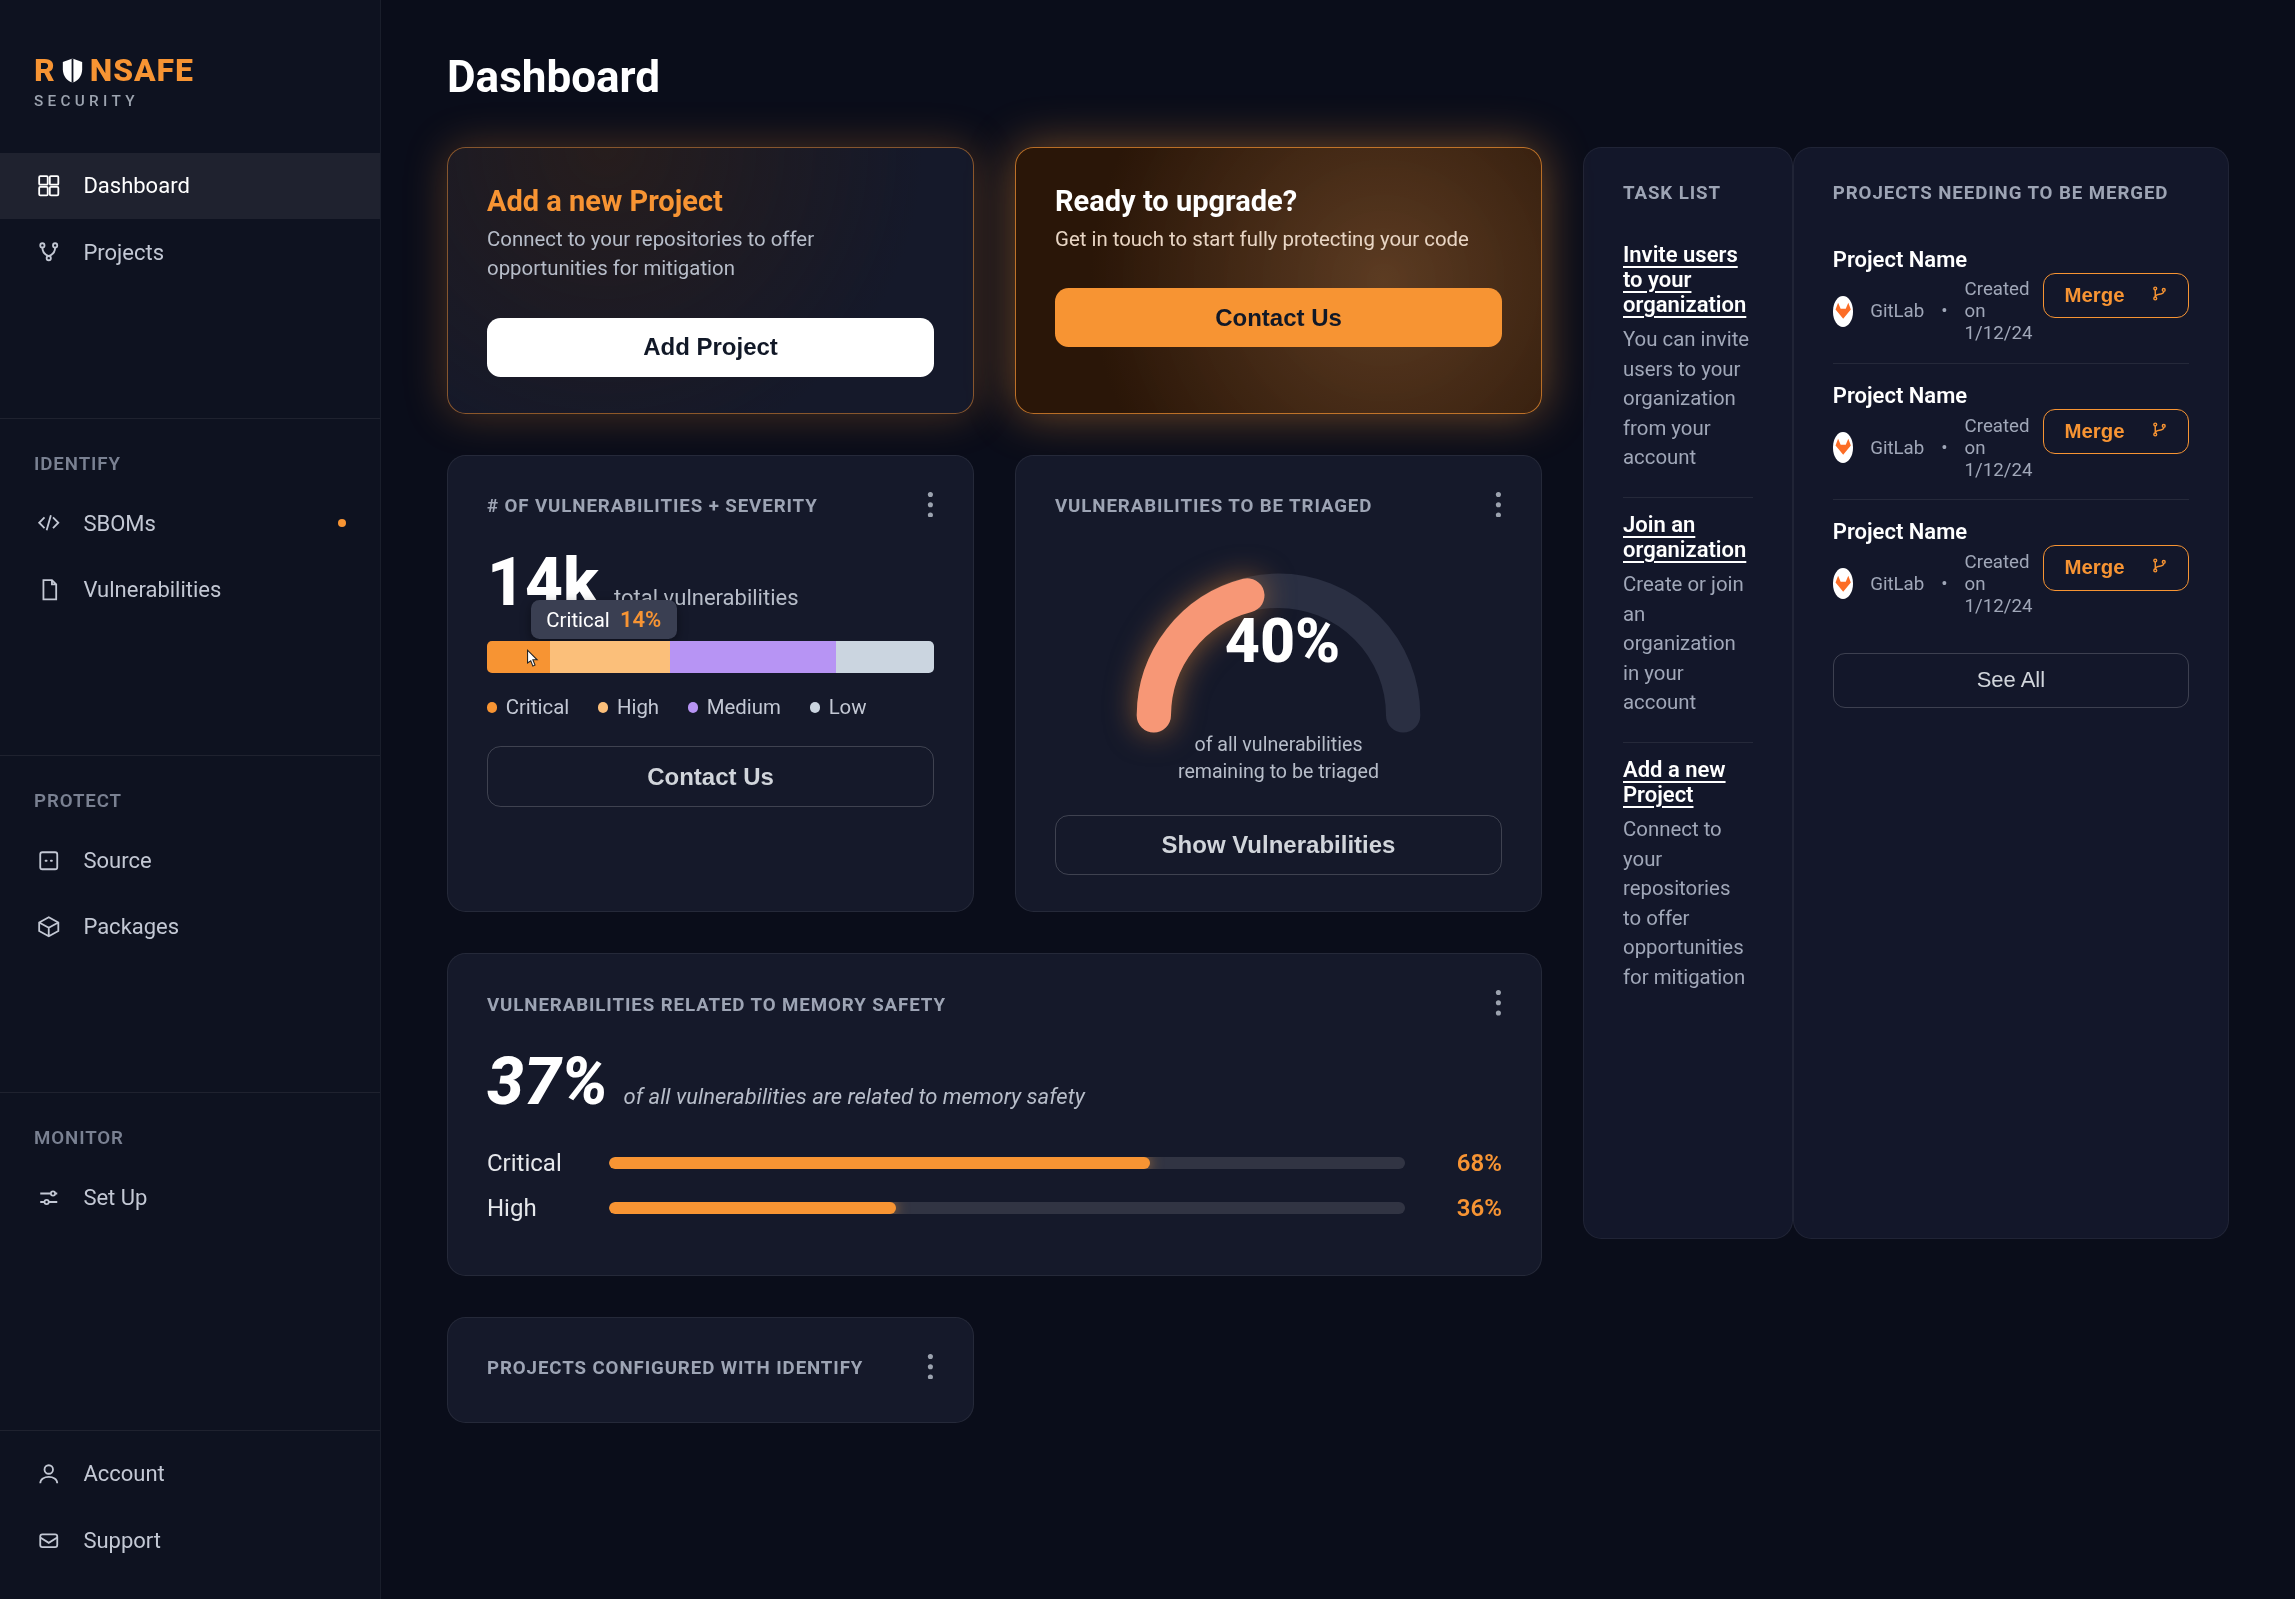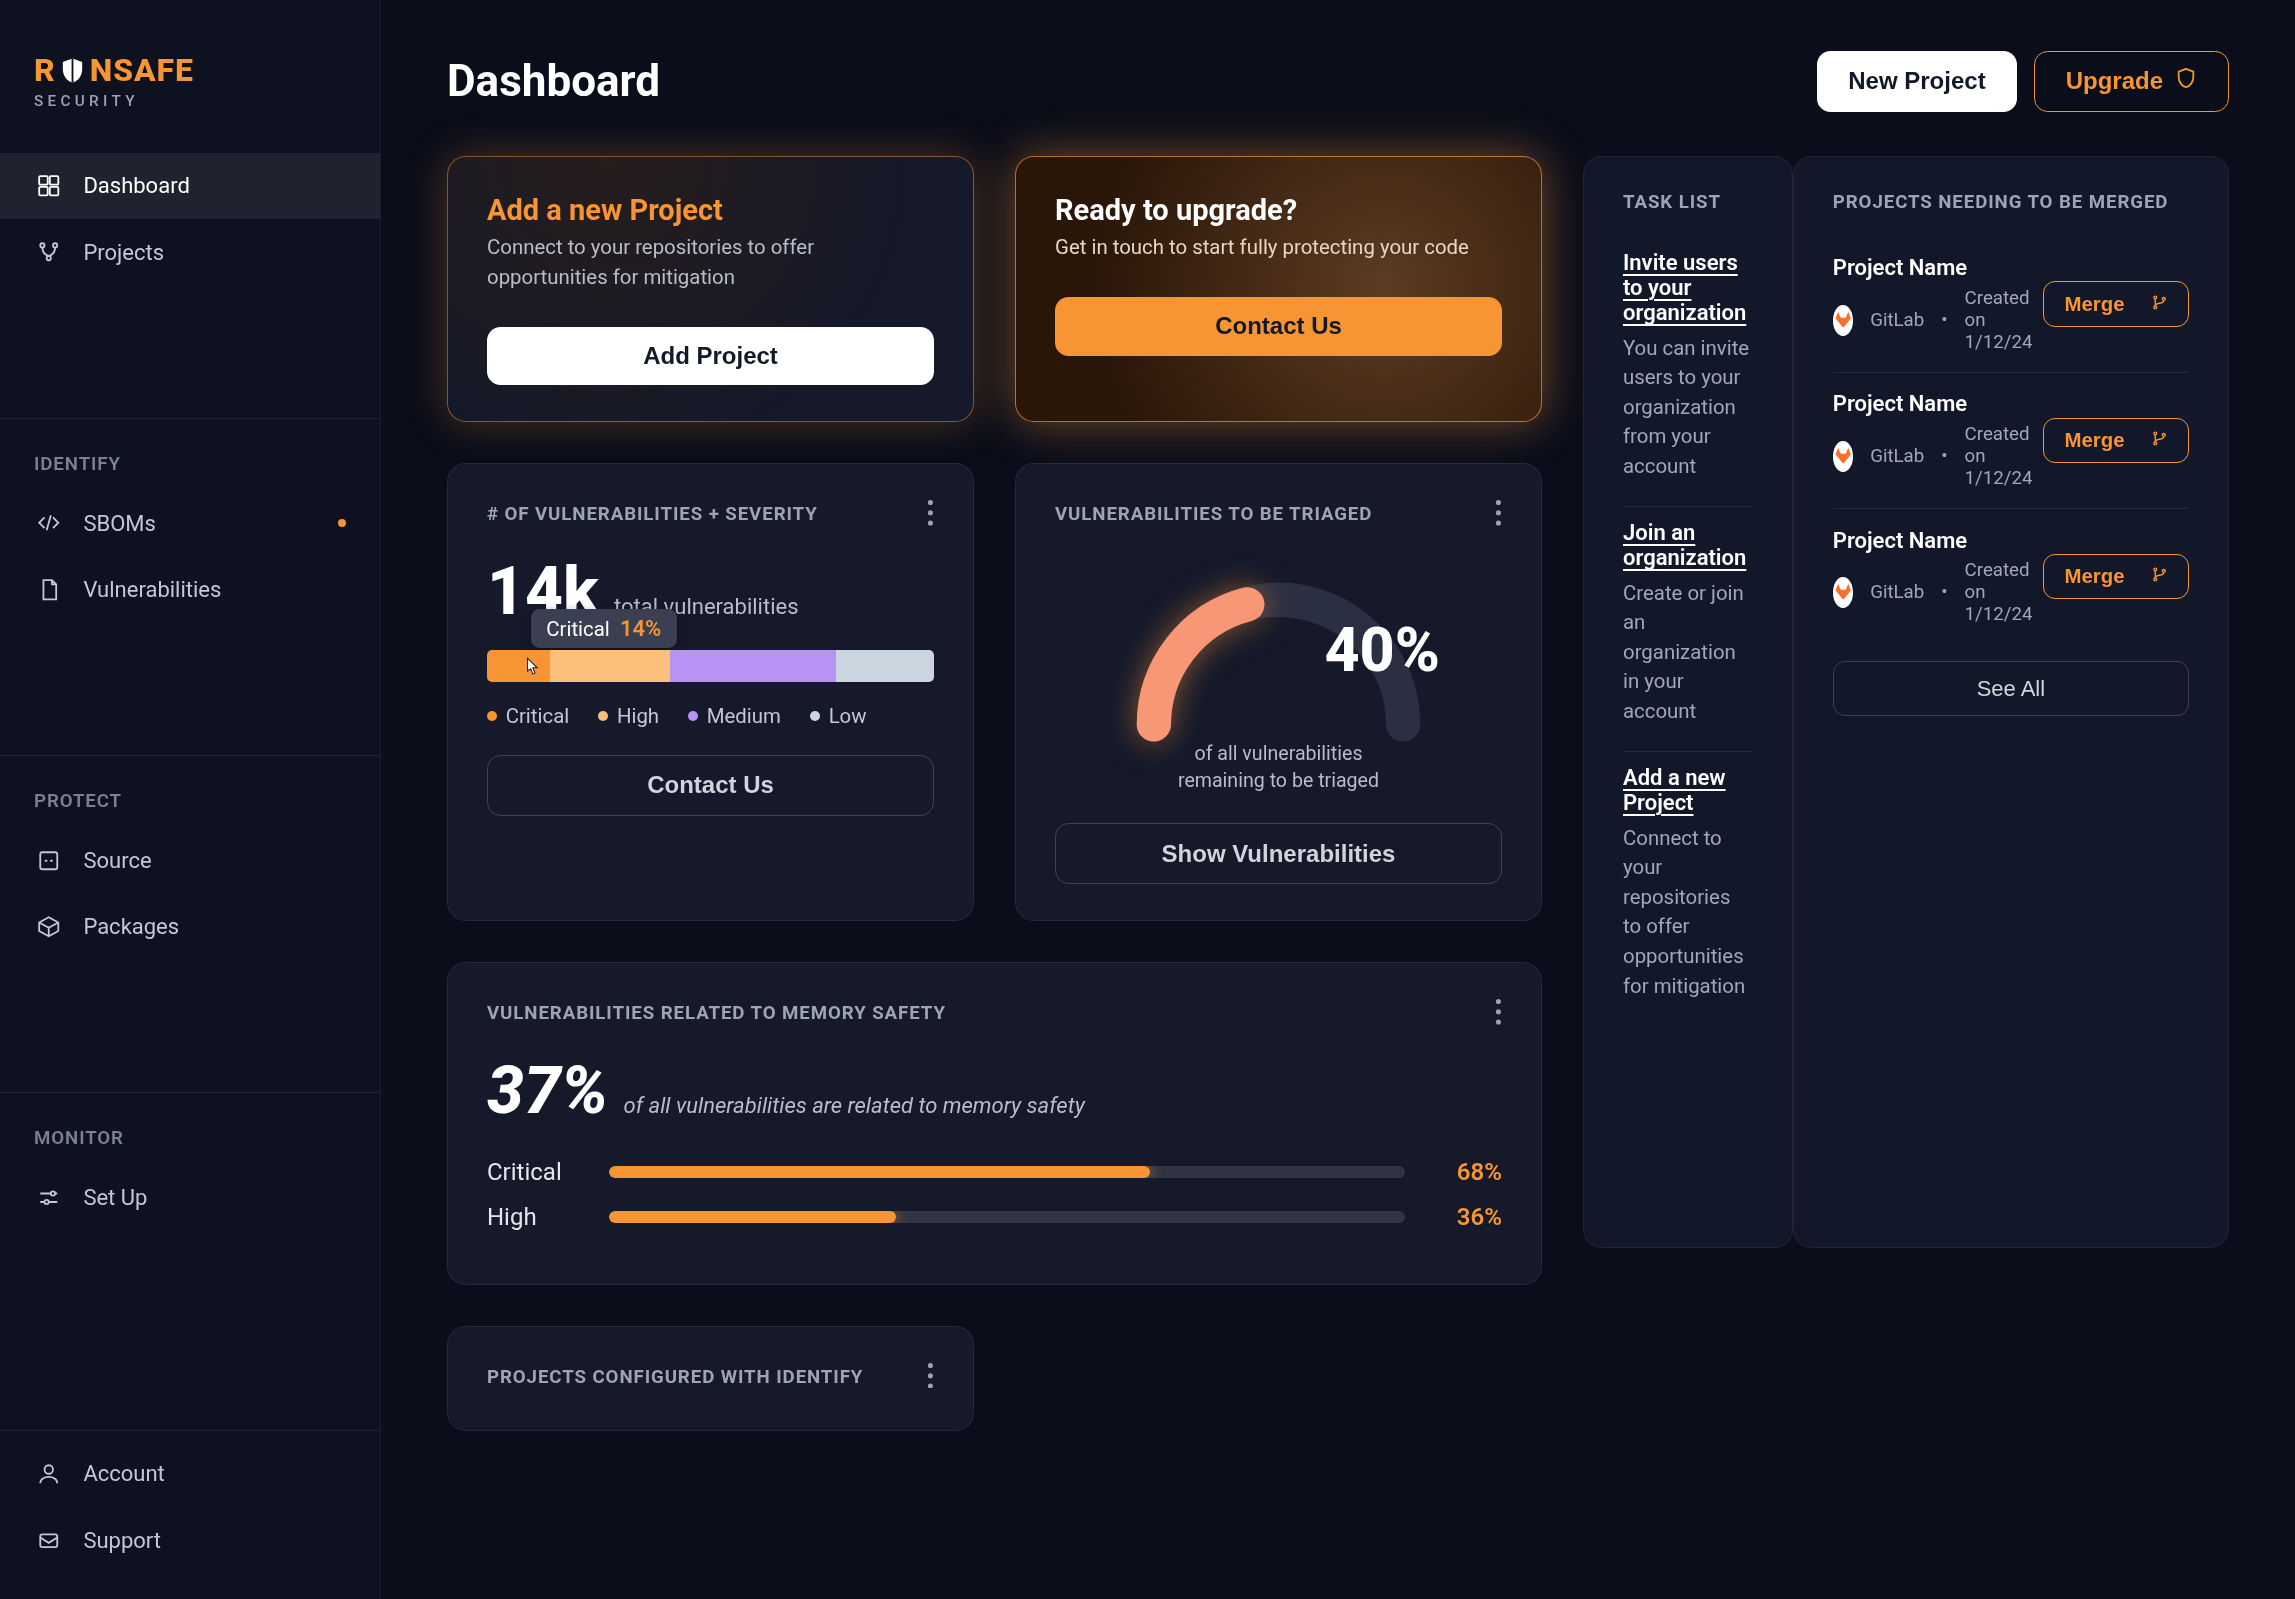--- a/index.html
+++ b/index.html
@@ -196,21 +196,21 @@
 .legend { display: flex; gap: 29px; font-size: 20.4px; color: #c3c8d4; margin-bottom: 27px;}
 .legend-item { display: flex; align-items: center; gap: 8.5px;}
 .dot { width: 10.2px; height: 10.2px; border-radius: 50%;}
 
 
 .gauge-wrap { display: flex; flex-direction: column; align-items: center; margin-bottom: 29px;}
 .gauge { position: relative; width: 323px; height: 187px;}
 .gauge svg { width: 100%; height: 100%; overflow: visible;}
 .gauge-center {
   position: absolute; top: 61px; left: 8px; right: 0;
-  text-align: right;
+  text-align: center;
 }
 .gauge-center .num { font-size: 61px; font-weight: 800; color: #fff;}
 .gauge-sub { text-align: center; font-size: 19.6px; color: #b7bdc9; line-height: 1.4; max-width: 272px;}
 
 
 .mem-row { display: flex; align-items: center; gap: 20.4px; margin: 17px 0; font-size: 24px;}
 .mem-label { width: 102px; color: #e5e7eb;}
 .mem-track {
   flex: 1;
   height: 12px;
@@ -415,33 +415,20 @@
         </span>
         <span>Support</span>
       </li>
     </ul>
   </div>
 </aside>
 
 <main class="main">
   <div class="header-row">
     <h1 class="page-title">Dashboard</h1>
-    <div class="header-actions">
-      <button class="btn btn-white">
-        <span>New Project</span>
-      </button>
-      <button class="btn btn-orange-outline">
-        <span>Upgrade</span>
-        <span>
-          <svg class="icon-sm" viewBox="0 0 24 24" fill="none" stroke="#f79433" stroke-width="2">
-              <path d="M12 2 20 5v6c0 6-4 10-8 11-4-1-8-5-8-11V5z"></path>
-            </svg>
-        </span>
-      </button>
-    </div>
   </div>
 
   <div class="grid">
 
     <div class="card glow-orange">
       <div class="card-title-orange">Add a new Project</div>
       <div class="card-desc">Connect to your repositories to offer opportunities for mitigation</div>
       <button class="btn btn-white btn-block">
         <span>Add Project</span>
       </button>

